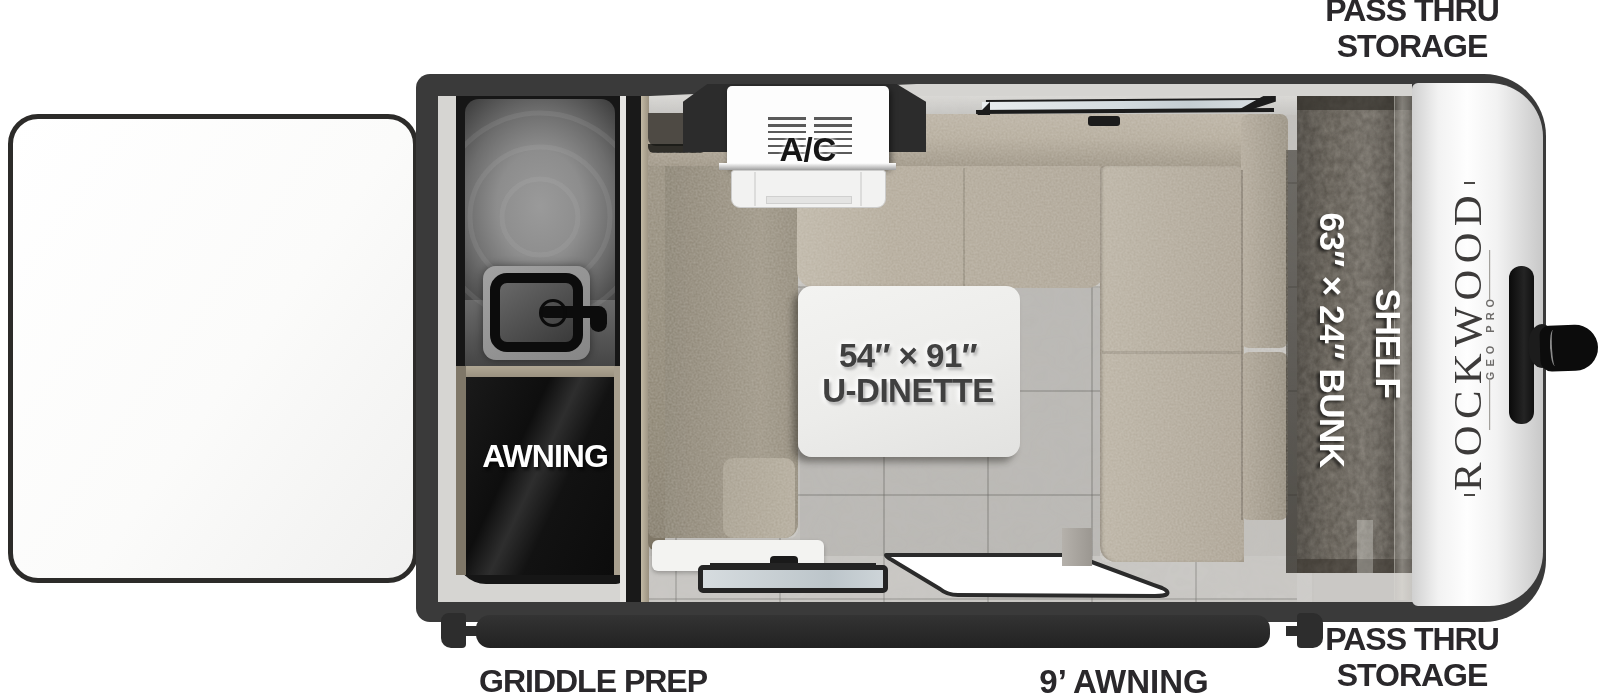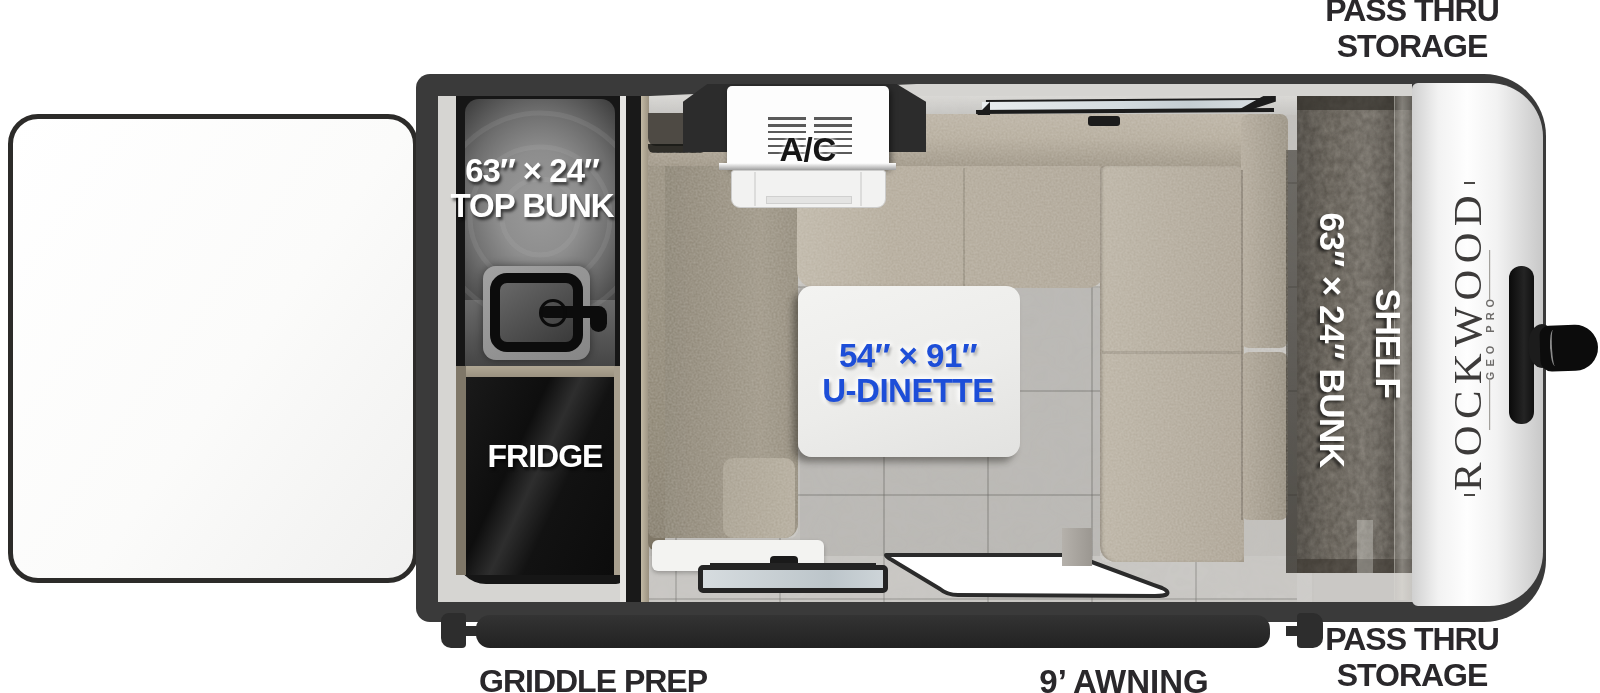--- a/index.html
+++ b/index.html
@@ -29,33 +29,32 @@
 <div style="left:456px;top:96px;width:168px;height:488px;background:#161616;border-radius:0 0 8px 30px;"></div>
 <div style="left:465px;top:99px;width:150px;height:268px;border-radius:14px 14px 0 0;background:radial-gradient(ellipse 80% 58% at 50% 40%,#9a9a9a 0%,#8d8d8d 36%,#6d6d6d 62%,#424242 88%,#303030 100%);"></div>
 <div style="left:465px;top:300px;width:150px;height:67px;background:linear-gradient(180deg,#6a6a6a,#454545);"></div>
 <svg width="150" height="268" style="position:absolute;left:465px;top:99px;">
 <g fill="none" stroke="#c9c9c9" stroke-opacity="0.12" stroke-width="5">
 <circle cx="75" cy="118" r="38"></circle>
         <circle cx="75" cy="118" r="70"></circle>
         <circle cx="75" cy="118" r="104"></circle>
 </g>
 </svg>
-<div class="wlbl" style="left:442px;top:153px;width:180px;font-size:33px;line-height:35px;letter-spacing:-1px;">63″ × 24″<br>TOP BUNK</div>
 
 <div style="left:483px;top:266px;width:107px;height:94px;background:linear-gradient(145deg,#a2a2a2,#868686);border-radius:13px;box-shadow:0 0 8px rgba(0,0,0,0.45);"></div>
 <div style="left:490px;top:273px;width:93px;height:79px;border-radius:17px;border:10px solid #0c0c0c;background:linear-gradient(145deg,#686868,#3a3a3a);"></div>
 <div style="left:540px;top:306px;width:58px;height:12px;background:#0c0c0c;border-radius:7px;"></div>
 <div style="left:590px;top:306px;width:17px;height:26px;background:#0c0c0c;border-radius:2px 11px 11px 11px;"></div>
 <div style="left:539px;top:299px;width:28px;height:28px;border:3px solid #0b0b0b;border-radius:50%;"></div>
 
 <div style="left:456px;top:366px;width:168px;height:11px;background:linear-gradient(180deg,#b0a794,#9a9180);"></div>
 <div style="left:456px;top:366px;width:10px;height:209px;background:#7f7768;"></div>
 <div style="left:614px;top:366px;width:10px;height:209px;background:#a89f8e;"></div>
 <div style="left:466px;top:377px;width:148px;height:198px;background:linear-gradient(115deg,#1a1a1a 0%,#0e0e0e 35%,#2e2e2e 48%,#121212 62%,#0c0c0c 100%);"></div>
-<div class="wlbl" style="left:460px;top:438px;width:170px;font-size:32px;letter-spacing:-1px;">FRIDGE</div>
+<div class="wlbl" style="left:460px;top:438px;width:170px;font-size:32px;letter-spacing:-1px;">AWNING</div>
 
 <div style="left:620px;top:96px;width:6px;height:506px;background:#e6e5e2;"></div>
 <div style="left:626px;top:96px;width:15px;height:506px;background:#191919;"></div>
 <div style="left:641px;top:96px;width:8px;height:506px;background:linear-gradient(90deg,#c2b9a4,#9a9180);"></div>
 
 <div style="left:649px;top:96px;width:665px;height:506px;background-color:#c4c2be;background-image:linear-gradient(rgba(100,98,94,0.32) 2px,transparent 2px),linear-gradient(90deg,rgba(100,98,94,0.32) 2px,transparent 2px);background-size:100% 104px,104px 100%;background-position:0 86px,26px 0;"></div>
 <div style="left:1297px;top:570px;width:117px;height:32px;background:#cac8c5;"></div>
 
 <div style="left:649px;top:96px;width:763px;height:19px;background:linear-gradient(180deg,#dcdbd8,#c7c6c3);"></div>
 <div style="left:650px;top:84px;width:762px;height:12px;background:#d5d4d1;clip-path:polygon(35% 0,100% 0,100% 100%,0 100%);"></div>
@@ -122,21 +121,21 @@
 <div style="left:972px;top:97px;width:304px;height:18px;transform:rotate(-0.4deg);">
   <div style="left:14px;top:2px;width:288px;height:3px;background:#1c1c1c;"></div>
   <div style="left:10px;top:4px;width:276px;height:9px;background:linear-gradient(90deg,#e9edef,#d3dbdf 50%,#c5ced3 75%,#d8dee1);"></div>
   <div style="left:0px;top:4px;width:18px;height:13px;background:#1c1c1c;clip-path:polygon(100% 0,28% 100%,100% 100%);"></div>
   <div style="left:4px;top:12px;width:298px;height:4px;background:#1c1c1c;"></div>
   <div style="left:262px;top:0px;width:42px;height:16px;background:#1c1c1c;clip-path:polygon(0 100%,70% 0,100% 0,100% 35%,22% 100%);"></div>
 </div>
 <div style="left:1088px;top:116px;width:32px;height:10px;background:#1b1b1b;border-radius:3px;"></div>
 
 <div style="left:798px;top:286px;width:222px;height:171px;border-radius:14px;background:linear-gradient(160deg,#f3f3f1 0%,#ececea 55%,#e2e2e0 100%);box-shadow:-5px 5px 7px rgba(35,33,29,0.45);"></div>
-<div class="lbl" style="left:796px;top:338px;width:224px;text-align:center;font-size:33px;line-height:35px;letter-spacing:-0.5px;color:#1d4ed8;text-shadow:2px 3px 3px rgba(0,0,0,0.28),0 0 6px #fff,0 0 6px #fff,0 0 6px #fff;">54″ × 91″<br>U-DINETTE</div>
+<div class="lbl" style="left:796px;top:338px;width:224px;text-align:center;font-size:33px;line-height:35px;letter-spacing:-0.5px;color:#404040;text-shadow:2px 3px 3px rgba(0,0,0,0.28),0 0 6px #fff,0 0 6px #fff,0 0 6px #fff;">54″ × 91″<br>U-DINETTE</div>
 
 <div style="left:652px;top:540px;width:172px;height:31px;background:#f3f3f1;border-radius:6px;box-shadow:0 2px 4px rgba(0,0,0,0.25);"></div>
 
 <div style="left:770px;top:556px;width:28px;height:12px;background:#1a1a1a;border-radius:4px 4px 0 0;"></div>
 <div style="left:698px;top:565px;width:190px;height:28px;background:linear-gradient(90deg,#d6dcdf,#bcc5ca 70%,#cdd4d8);border:5px solid #242424;border-radius:5px;"></div>
 <div style="left:710px;top:563px;width:166px;height:3px;background:#242424;"></div>
 
 <svg width="340" height="56" style="position:absolute;left:878px;top:548px;">
 <path d="M 8 7 L 188 7 Q 196 7 203 10 L 284 40 Q 291 43 289 46 Q 287 48 277 48 L 80 47 Q 69 47 62 41 L 14 12 Q 8 9 8 7 Z" fill="#ffffff" stroke="#2b2b2b" stroke-width="4" stroke-linejoin="round"></path>
 </svg>

